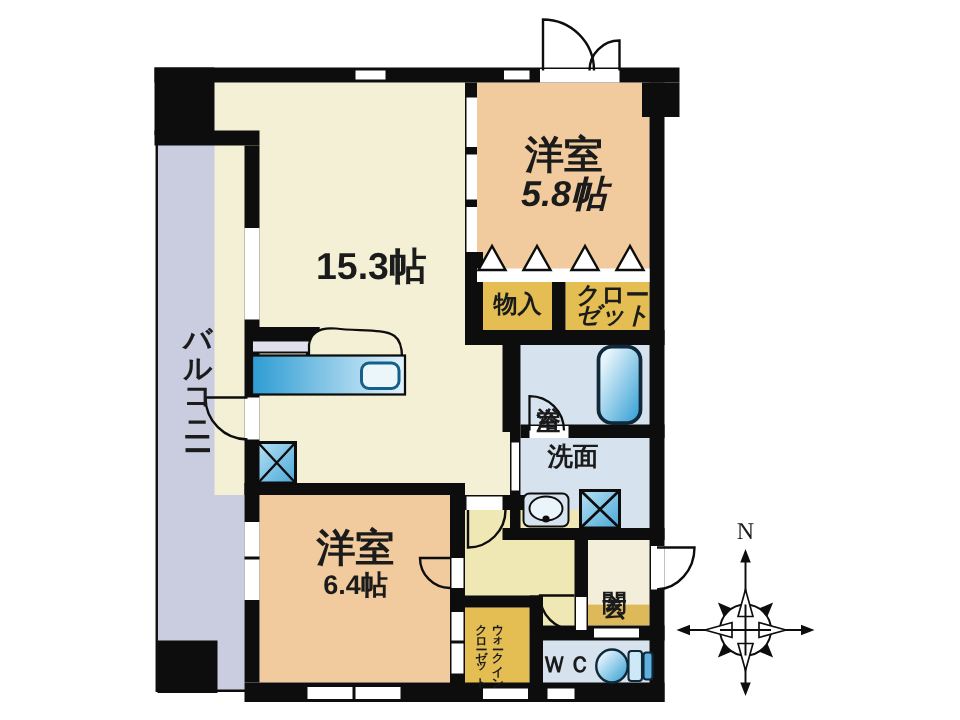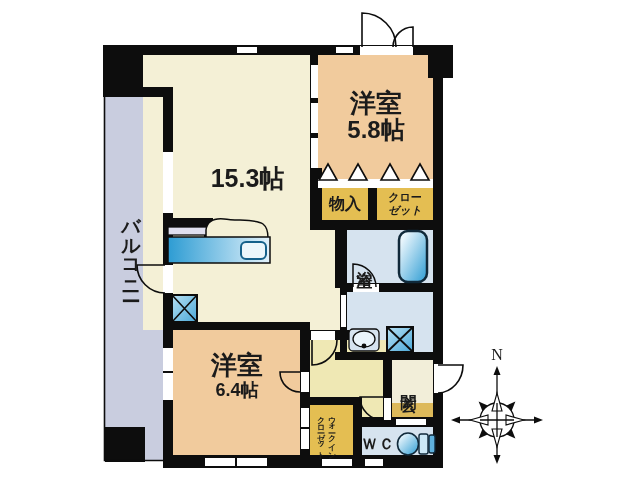--- a/index.html
+++ b/index.html
@@ -176,36 +176,37 @@
         <polygon points="524,420 506,415 506,425"></polygon>
       </g>
       <line x1="480" y1="420" x2="514" y2="420"></line>
       <line x1="497" y1="403" x2="497" y2="437"></line>
     </g>
   </svg>
 
   <div class="lbl" style="left:180px;top:165px;width:135px;font-size:25px;">15.3帖</div>
 
   <div class="lbl" style="left:320px;top:89px;width:112px;font-size:26px;">洋室</div>
-  <div class="lbl" style="left:320px;top:117px;width:112px;font-size:24px;">5.8帖</div>
+  <div class="lbl" style="left:320px;top:117px;width:112px;font-size:24px;font-style:italic;">5.8帖</div>
 
   <div class="lbl" style="left:175px;top:351px;width:124px;font-size:26px;">洋室</div>
   <div class="lbl" style="left:175px;top:381px;width:124px;font-size:18px;">6.4帖</div>
 
   <div class="lbl vert" style="left:120px;top:180px;height:135px;font-size:19px;font-weight:600;">バルコニー</div>
 
   <div class="lbl" style="left:322px;top:195px;width:46px;font-size:16px;">物入</div>
 
-  <div class="lbl" style="left:377px;top:191px;width:56px;font-size:11px;line-height:13px;font-weight:600;">
+  <div class="lbl" style="left:377px;top:191px;width:56px;font-size:16px;line-height:13px;font-weight:600;text-align:right;">
     <span style="display:block;">クロー</span>
     <span style="display:block;font-style:italic;">ゼット</span>
   </div>
 
   <div class="lbl vert" style="left:356px;top:234px;height:48px;font-size:16px;font-weight:600;">浴室</div>
 
+  <div class="lbl" style="left:347px;top:296px;width:70px;font-size:17px;font-weight:600;">洗面</div>
 
   <div class="lbl vert" style="left:400px;top:361px;height:42px;font-size:16px;font-weight:600;">玄関</div>
 
   <div class="lbl" style="left:358px;top:436px;width:42px;font-size:15px;letter-spacing:2px;font-weight:600;">ＷＣ</div>
 
   <div class="lbl vert" style="left:315px;top:404px;height:57px;font-size:8px;font-weight:600;line-height:11px;">
     <span style="display:block;">ウォークイン</span>
     <span style="display:block;">クローゼット</span>
   </div>
 

